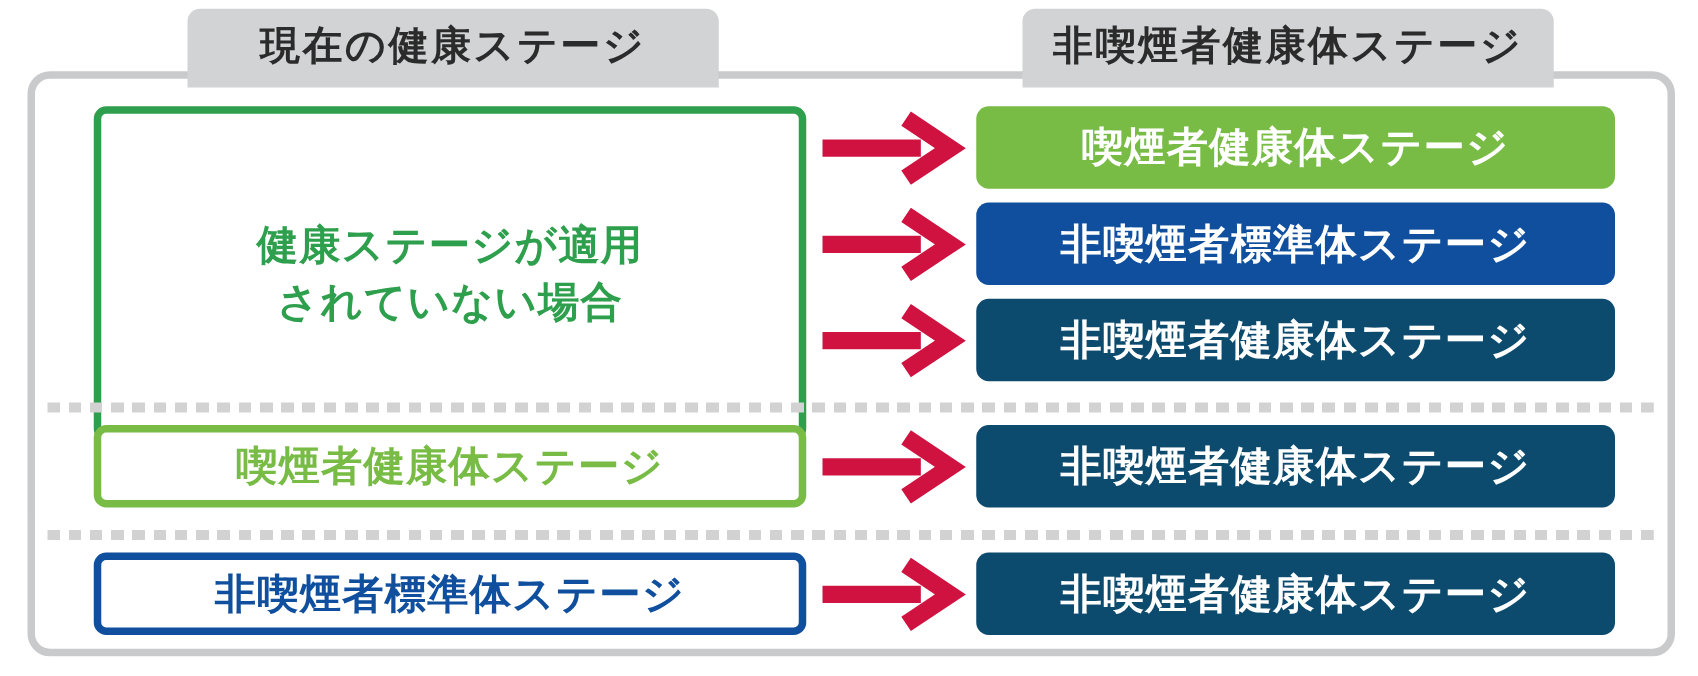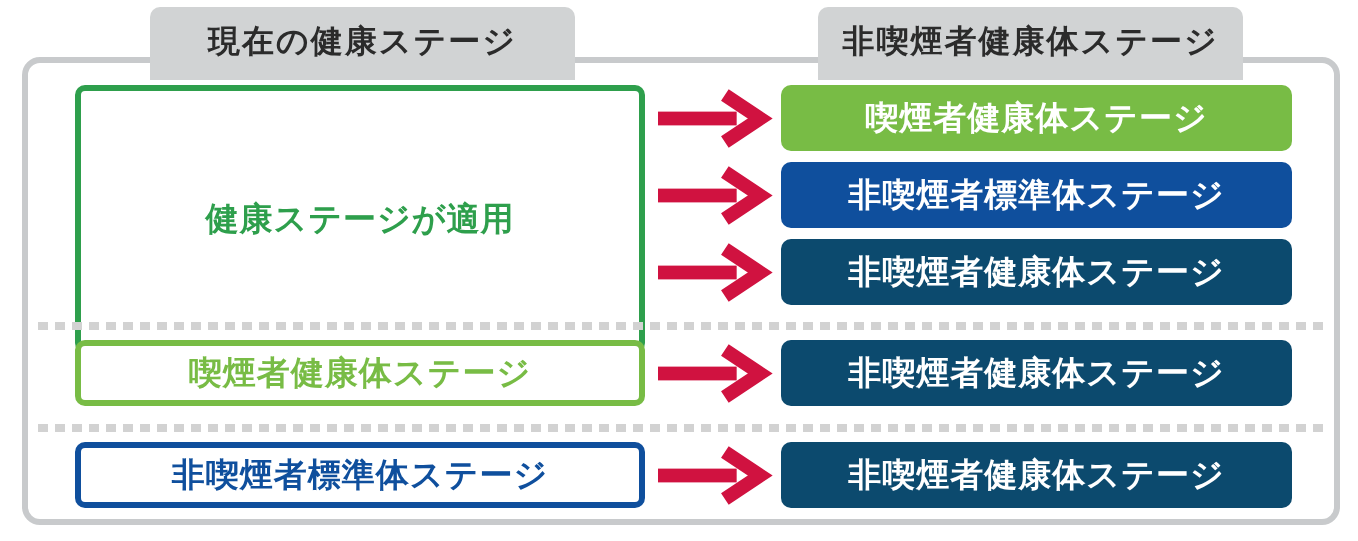--- a/index.html
+++ b/index.html
@@ -5,21 +5,21 @@
   html,body{margin:0;padding:0;background:#ffffff;}
   body{
     width:1358px;height:541px;position:relative;overflow:hidden;
     font-family:"Liberation Sans","DejaVu Sans",sans-serif;
     -webkit-font-smoothing:antialiased;
   }
   .abs{position:absolute;box-sizing:border-box;}
 
   
   .tab{
-    height:73px;width:425px;top:7px;
+    height:63px;width:425px;top:7px;
     background:#d1d3d4;border-radius:10px 10px 0 0;
     display:flex;align-items:center;justify-content:center;
     font-size:32px;font-weight:700;color:#2b2b2b;letter-spacing:2px;
     z-index:3;padding-bottom:4px;
   }
   .tab-left{left:150px;}
   .tab-right{left:818px;}
 
   
   .frame{
@@ -73,20 +73,21 @@
 </head>
 <body>
 
 <div class="abs tab tab-left">現在の健康ステージ</div>
 <div class="abs tab tab-right">非喫煙者健康体ステージ</div>
 
 <div class="abs frame"></div>
 
 <div class="abs src src-big">
   <span>健康ステージが適用</span>
+  <span>されていない場合</span>
 </div>
 
 <svg class="abs arrow arrow-1" viewBox="0 0 120 60">
   <rect x="0" y="23" width="80" height="14"></rect>
   <polyline points="68,6 104,30 68,54"></polyline>
 </svg>
 <svg class="abs arrow arrow-2" viewBox="0 0 120 60">
   <rect x="0" y="23" width="80" height="14"></rect>
   <polyline points="68,6 104,30 68,54"></polyline>
 </svg>

